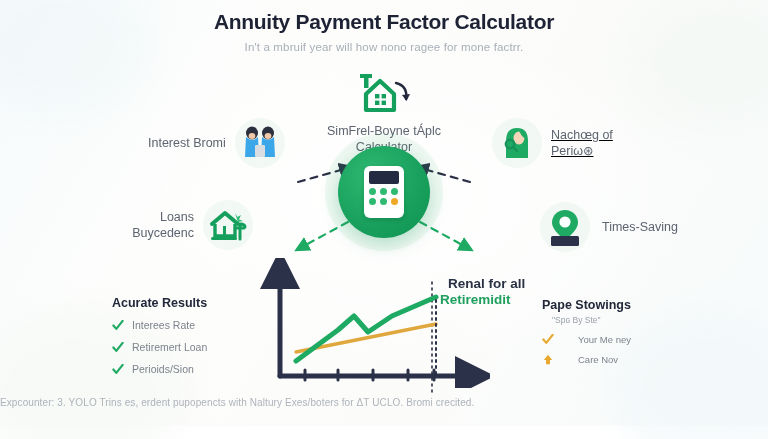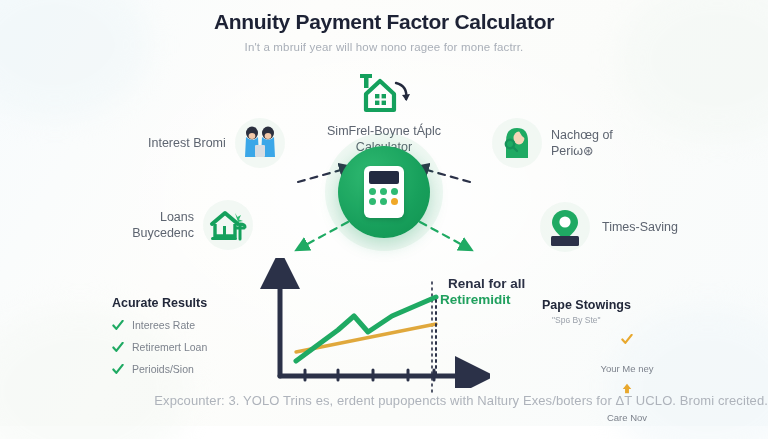--- a/index.html
+++ b/index.html
@@ -67,21 +67,21 @@
   .node .lbl{
     font-size:12.5px; line-height:1.28; color:#5d6470; font-weight:400;
     max-width:90px;
   }
   .node.right .lbl{ text-align:left; }
   .node.left{ flex-direction:row-reverse; }
   .node.left .lbl{ text-align:right; }
 
   .n-interest{ left:148px; top:118px; }
   .n-loans   { left:104px; top:200px; }
-  .n-periods { left:492px; top:118px; }
+  .n-periods { left:492px; top:118px;text-decoration:underline; }
   .n-times   { left:540px; top:202px;gap:12px; }
 
   .n-top{
     position:absolute; left:50%; top:72px; transform:translateX(-50%);
     width:190px; text-align:center;
   }
   .n-top .lbl{
     margin-top:4px; font-size:12.5px; line-height:1.25; color:#5d6470;
     filter:blur(.2px);
   }
@@ -93,32 +93,32 @@
   .results{ position:absolute; left:112px; top:296px; width:150px; }
   .results h3{ font-size:12.5px; font-weight:bold; color:#22283a; margin-bottom:9px; }
   .results .row{ display:flex; align-items:flex-end; gap:8px; margin-bottom:10px; }
   .results .row span{ font-size:10.5px; color:#7d838d; filter:blur(.2px); }
   .tick{ width:12px; height:11px; flex:0 0 auto; }
 
   
   .savings{ position:absolute; left:542px; top:298px; width:170px; }
   .savings h3{ font-size:12.5px; font-weight:bold; color:#22283a; }
   .savings .quote{ font-size:8.5px; color:#9aa0aa; margin:3px 0 9px 10px; filter:blur(.25px); }
-  .savings .row{ display:flex; align-items:center; gap:18px; margin-bottom:9px;flex-direction:column; }
+  .savings .row{ display:flex; align-items:center; gap:24px; margin-bottom:9px; }
   .savings .row span{ font-size:9.5px; color:#7d838d; filter:blur(.2px); }
 
   
   .caption{ position:absolute; left:440px; top:276px; line-height:1.22; }
   .caption .l1{ font-size:13.5px; font-weight:bold; color:#2b3145;padding-left:8px; }
   .caption .l2{ font-size:13.5px; font-weight:bold; color:#20a05e; }
 
   
   .footer{
-    position:absolute; left:0; right:0; bottom:18px; text-align:right;
-    font-size:13px; color:#aeb3bb; filter:blur(.3px); letter-spacing:.1px;
+    position:absolute; left:0; right:0; bottom:18px; text-align:left;
+    font-size:10px; color:#aeb3bb; filter:blur(.3px); letter-spacing:.1px;
   }
 </style>
 </head>
 <body>
 
 <div id="stage">
 
   <div class="blob b1"></div>
   <div class="blob b2"></div>
   <div class="blob b3"></div>

